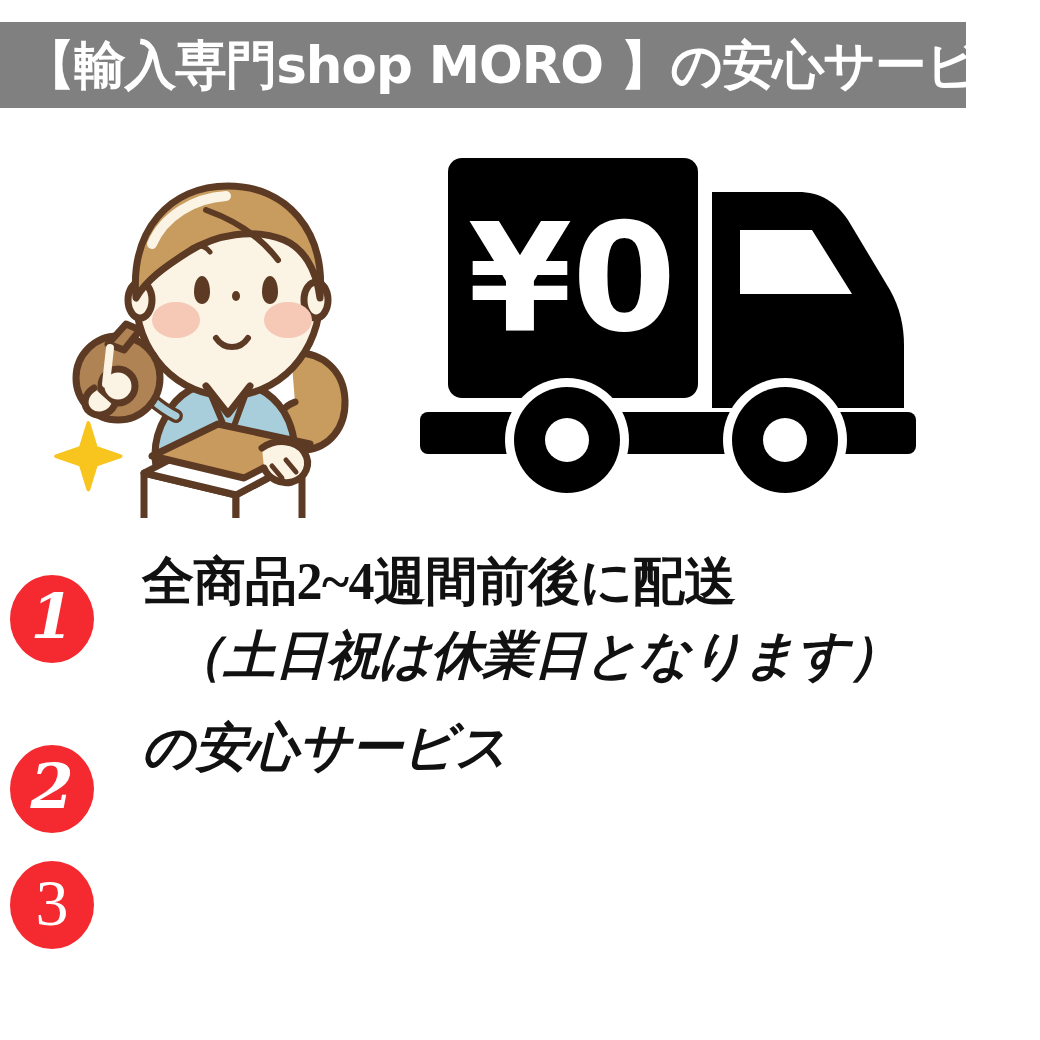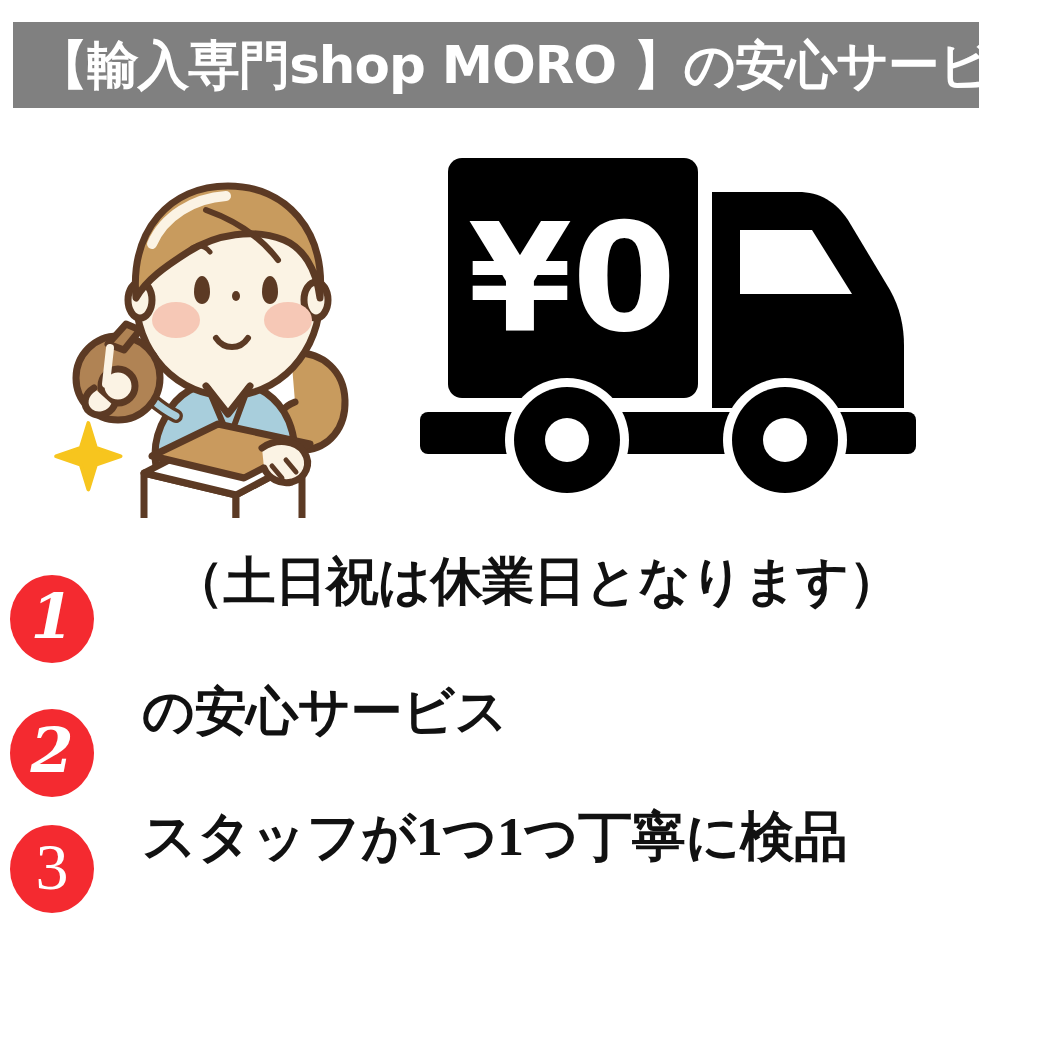--- a/index.html
+++ b/index.html
@@ -18,21 +18,20 @@
   
   #header-banner {
     position: absolute;
     left: 0;
     top: 22px;
     width: 966px;
     height: 86px;
     background: #808080;
     display: flex;
     align-items: center;
-    margin-left: 13px;
   }
   #header-title {
     color: #ffffff;
     font-family: "DejaVu Sans", "Liberation Sans", sans-serif;
     font-weight: bold;
     font-size: 52px;
     line-height: 86px;
     letter-spacing: -1px;
     white-space: nowrap;
     padding-left: 24px;
@@ -115,20 +114,21 @@
     color: #111111;
     font-family: "Liberation Serif", "DejaVu Serif", serif;
     font-weight: bold;
     font-size: 52px;
     line-height: 1.42;
     letter-spacing: -0.5px;
     white-space: nowrap;
   }
   .item-text .line2 {
     display: block;
+    font-style: italic;
   }
   .item-text .indent {
     padding-left: 30px;
   }
 
   #item-1 { margin-bottom: 18px; }
   #item-1 .badge { margin-top: 16px; }
   #item-2 { margin-bottom: 8px; }
   #item-2 .badge { margin-top: 20px; }
   #item-3 .badge { margin-top: 12px; }
@@ -236,20 +236,21 @@
 
 <div id="service-list">
 
   <div class="service-item" id="item-1">
     <div class="badge">
       <div class="badge-circle">
         <span class="badge-num">1</span>
       </div>
     </div>
     <div class="item-text">
+      <span class="line1">全商品2~4週間前後に配送</span>
       <span class="line2 indent">（土日祝は休業日となります）</span>
     </div>
   </div>
 
   <div class="service-item" id="item-2">
     <div class="badge">
       <div class="badge-circle">
         <span class="badge-num">2</span>
       </div>
     </div>
@@ -257,18 +258,15 @@
       <span class="line2">の安心サービス</span>
     </div>
   </div>
 
   <div class="service-item" id="item-3">
     <div class="badge">
       <div class="badge-circle">
         <span class="badge-num plain">3</span>
       </div>
     </div>
-    <div class="item-text">
-      <span class="line1">スタッフが1つ1つ丁寧に検品</span>
-    </div>
   </div>
 
 </div>
 
 </body></html>

